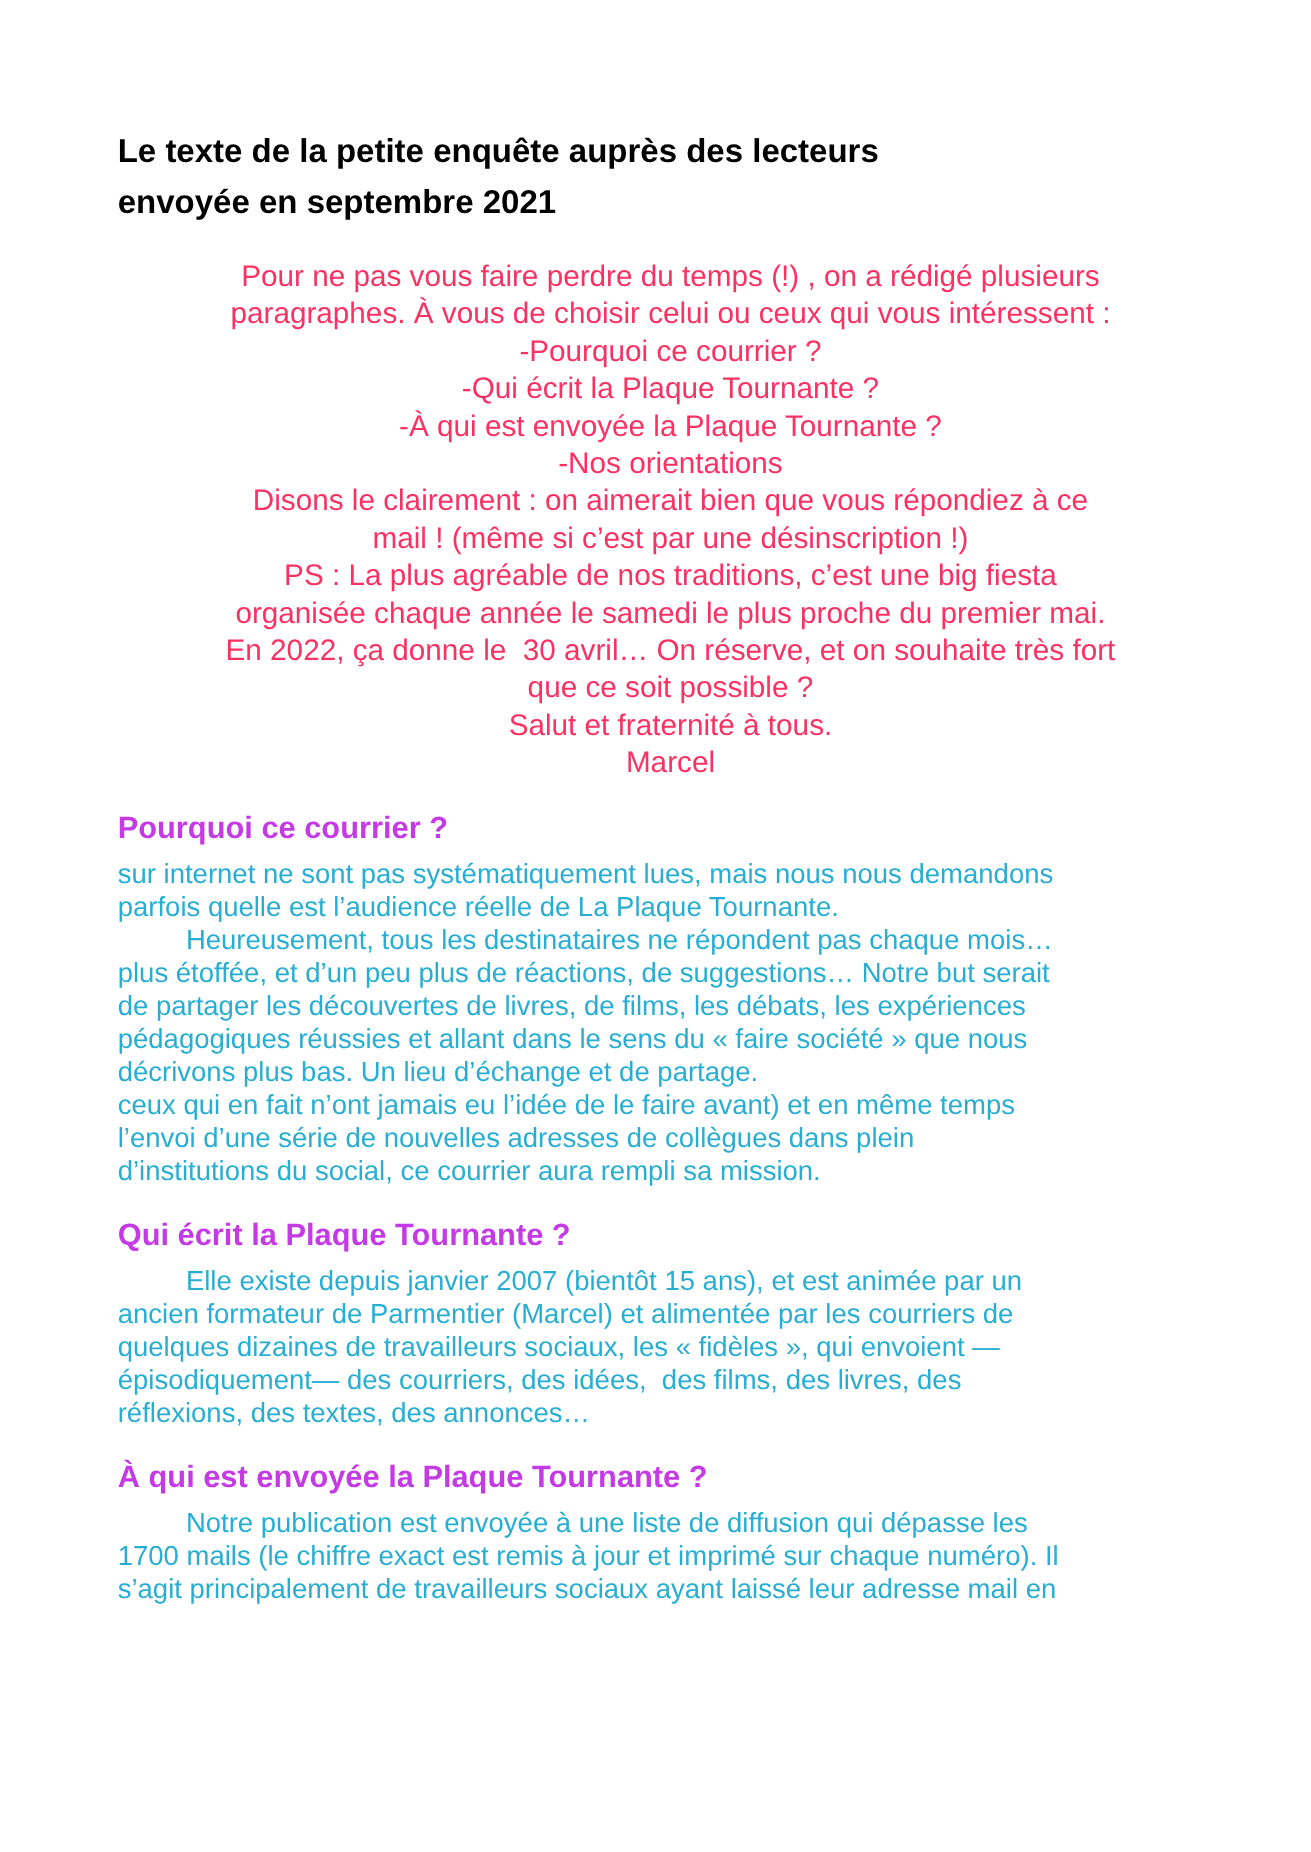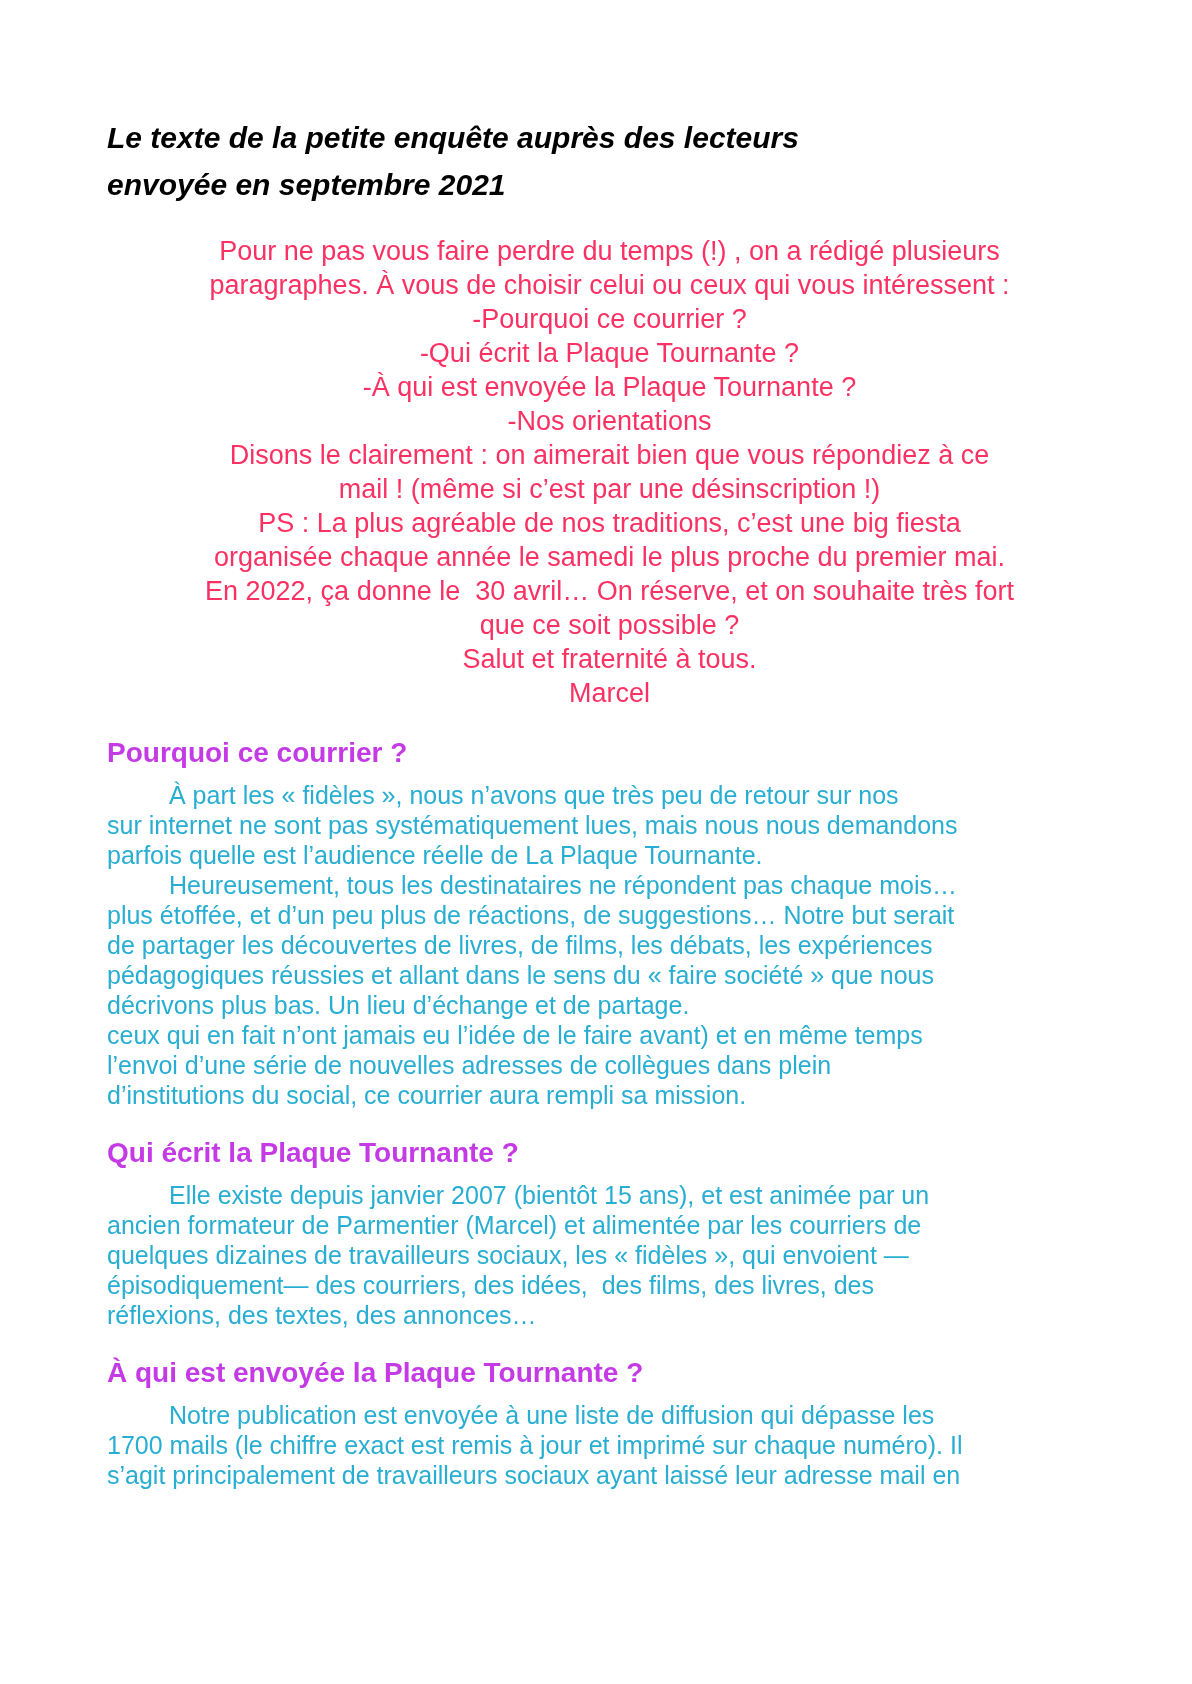--- a/index.html
+++ b/index.html
@@ -23,21 +23,20 @@
   .doc-title {
     margin: 0 0 26px 0;
     font-size: 30px;
     font-weight: 700;
     color: #000000;
     line-height: 47px;
   }
   .doc-title .tline {
     display: block;
     white-space: pre;
-    font-style: italic;
   }
   .ln {
     white-space: pre;
   }
   .intro .ln {
     font-size: 27px;
     line-height: 34px;
     color: #fa3162;
     text-align: center;
   }
@@ -87,21 +86,20 @@
     <div class="ln">organisée chaque année le samedi le plus proche du premier mai.</div>
     <div class="ln">En 2022, ça donne le  30 avril… On réserve, et on souhaite très fort</div>
     <div class="ln">que ce soit possible ?</div>
     <div class="ln">Salut et fraternité à tous.</div>
     <div class="ln">Marcel</div>
   </div>
 
   <div class="section">
     <h2 class="section-heading">Pourquoi ce courrier ?</h2>
     <div class="para">
-      <div class="ln indent">À part les « fidèles », nous n’avons que très peu de retour sur nos</div>
       <div class="ln">sur internet ne sont pas systématiquement lues, mais nous nous demandons</div>
       <div class="ln">parfois quelle est l’audience réelle de La Plaque Tournante.</div>
     </div>
     <div class="para">
       <div class="ln indent">Heureusement, tous les destinataires ne répondent pas chaque mois…</div>
       <div class="ln">plus étoffée, et d’un peu plus de réactions, de suggestions… Notre but serait</div>
       <div class="ln">de partager les découvertes de livres, de films, les débats, les expériences</div>
       <div class="ln">pédagogiques réussies et allant dans le sens du « faire société » que nous</div>
       <div class="ln">décrivons plus bas. Un lieu d’échange et de partage.</div>
     </div>

